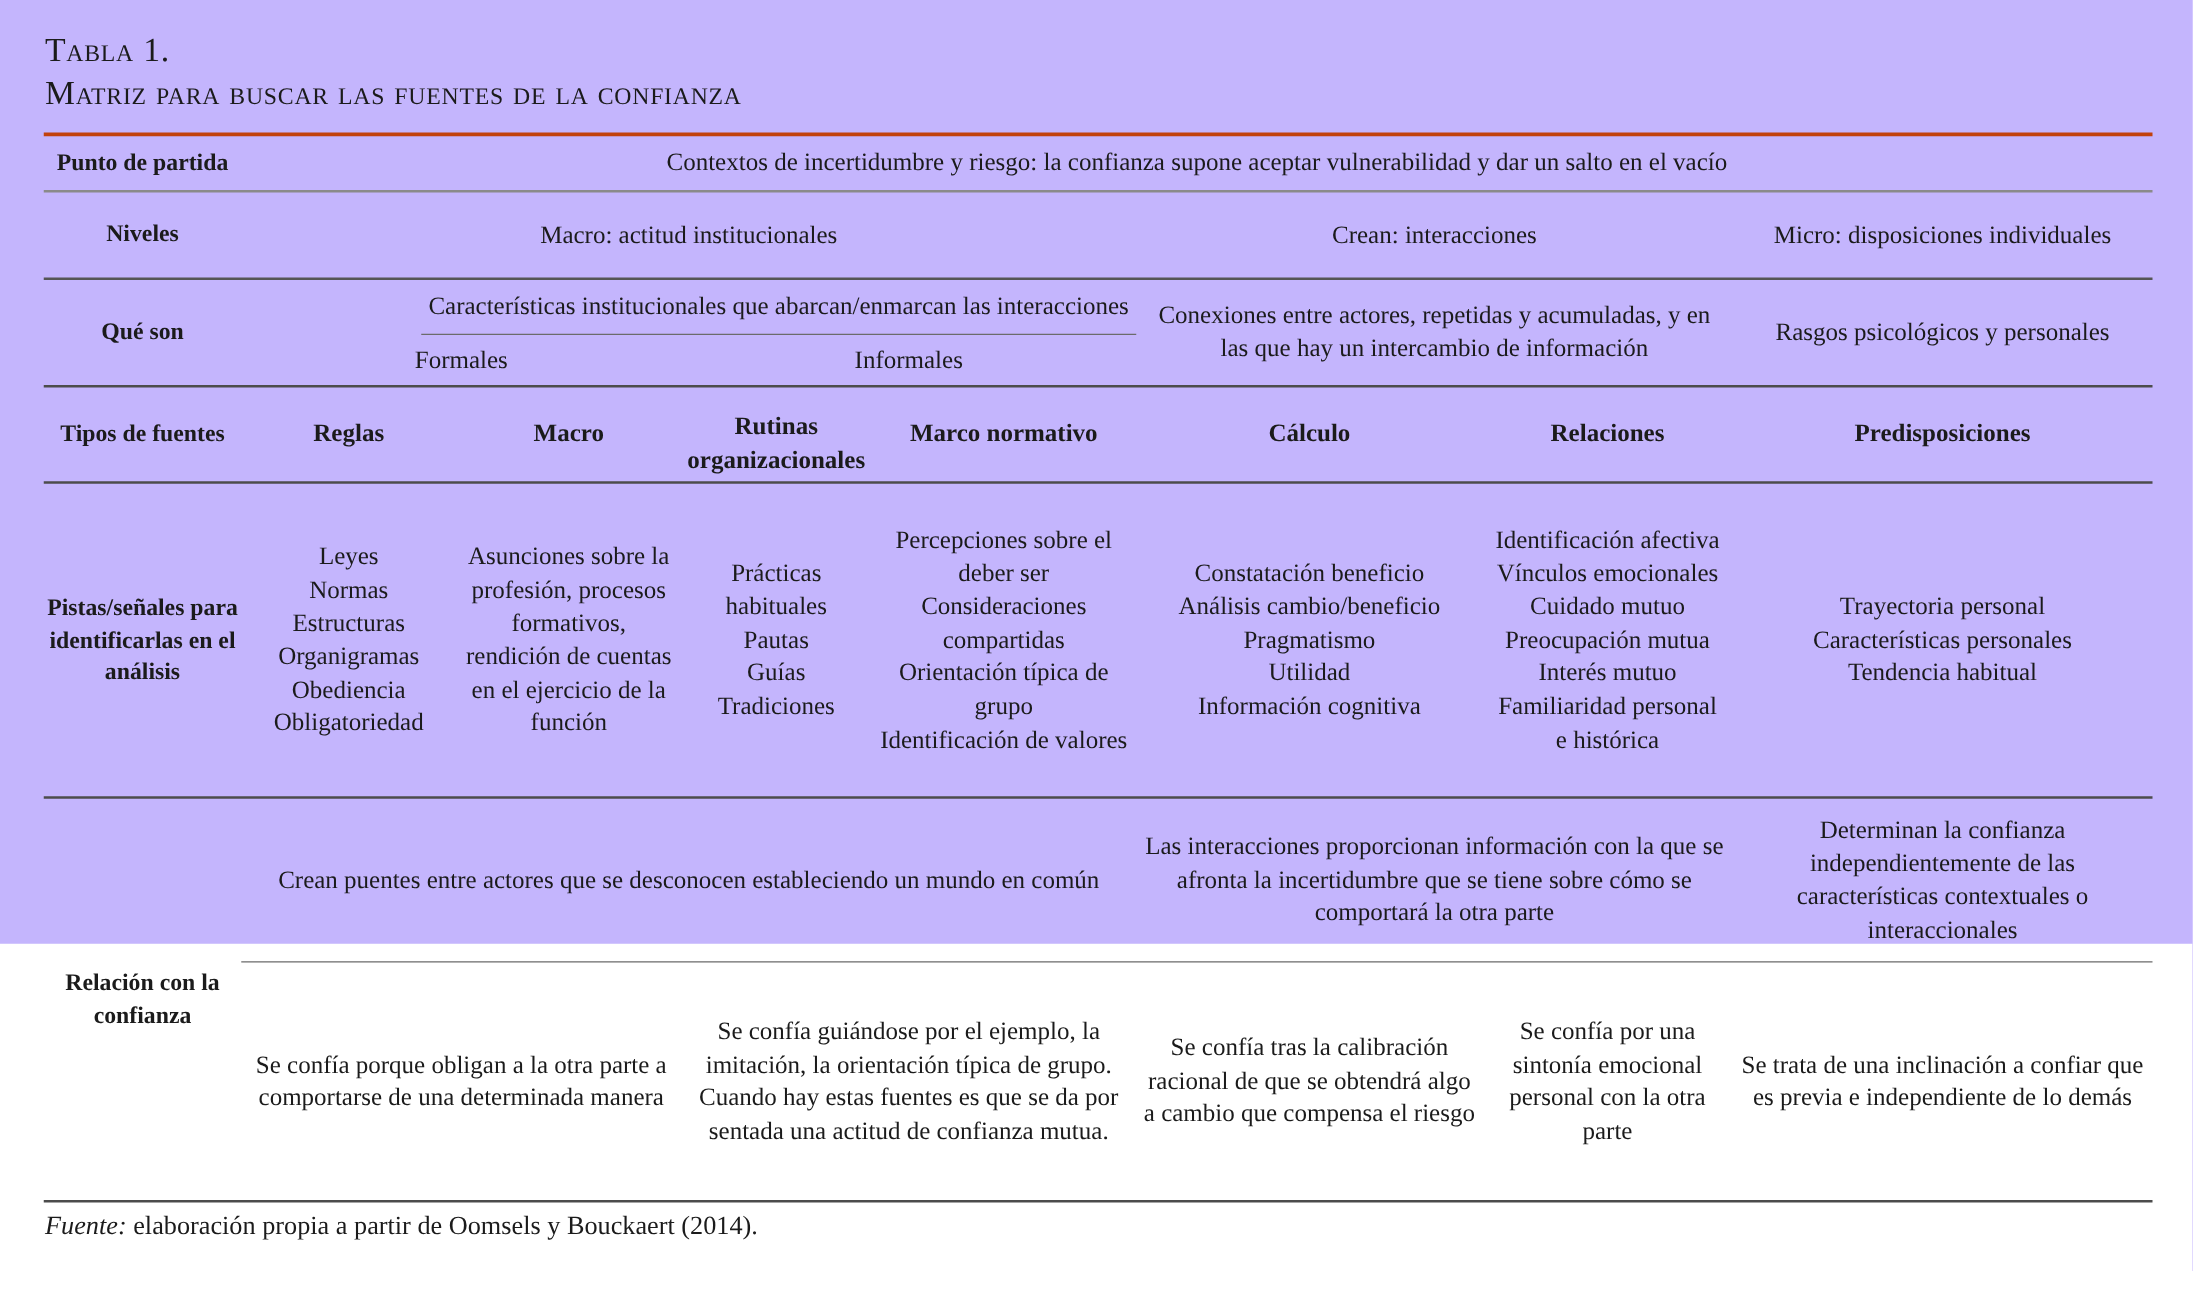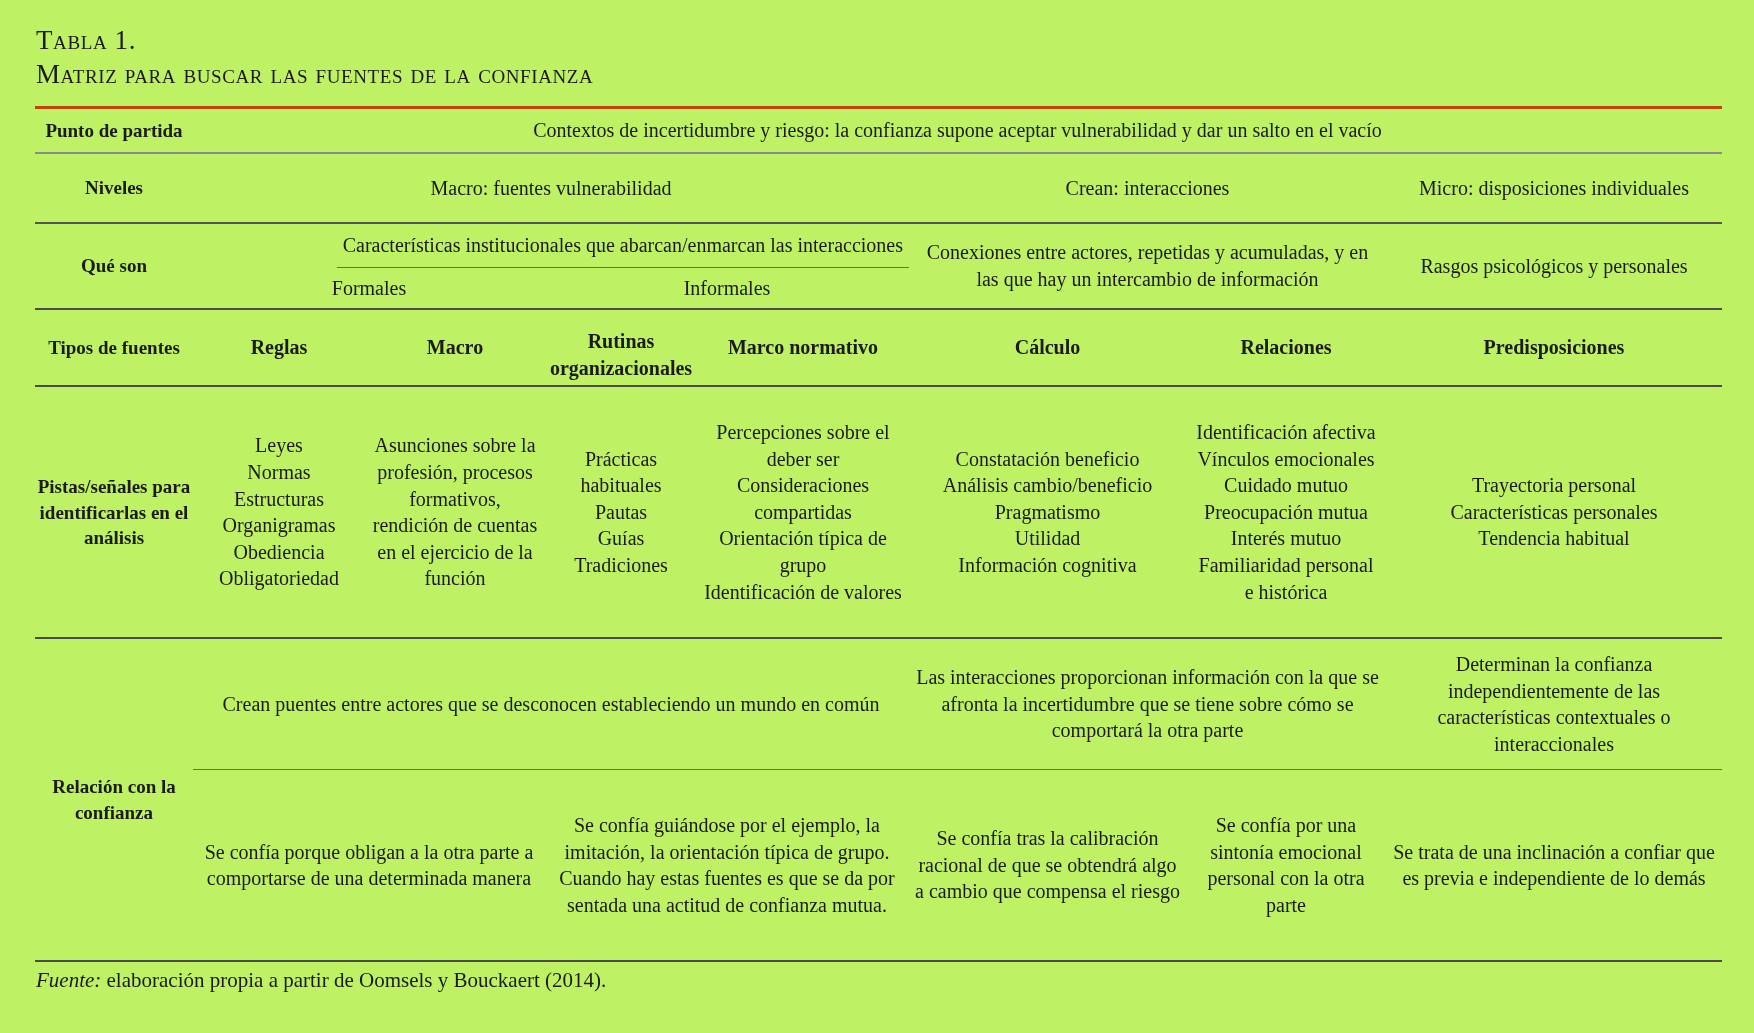--- a/index.html
+++ b/index.html
@@ -3,21 +3,21 @@
 <meta charset="utf-8">
 <style>
   html, body { margin: 0; padding: 0; }
   body {
     width: 1754px; height: 1033px;
     background: #ffffff;
     color: #1b1b1b;
     font-family: "Liberation Serif", "DejaVu Serif", serif;
     overflow: hidden;
   }
-  .sheet { position: relative; width: 1754px; height: 1033px; background: #bef264; }
+  .sheet { position: relative; width: 1754px; height: 755px; background: #c4b5fd; }
 
   .titleblock { position: absolute; left: 36px; top: 24px; }
   .title, .subtitle {
     font-variant: small-caps;
     font-size: 27px;
     letter-spacing: 0.6px;
     line-height: 1.25;
   }
 
   .tablewrap { position: absolute; left: 35px; top: 106px; width: 1687px; }
@@ -83,21 +83,21 @@
 
   <div class="tablewrap">
 
     <div class="grid8 row-a">
       <div class="cell rowlabel">Punto de partida</div>
       <div class="cell" style="grid-column: 2 / 9;">Contextos de incertidumbre y riesgo: la confianza supone aceptar vulnerabilidad y dar un salto en el vacío</div>
     </div>
 
     <div class="grid8 row-b">
       <div class="cell rowlabel">Niveles</div>
-      <div class="cell span2-5">Macro: fuentes vulnerabilidad</div>
+      <div class="cell span2-5">Macro: actitud institucionales</div>
       <div class="cell span6-7">Crean: interacciones</div>
       <div class="cell col8">Micro: disposiciones individuales</div>
     </div>
 
     <div class="grid8 row-c">
       <div class="cell rowlabel">Qué son</div>
       <div class="macro-stack">
         <div class="cell macro-top">Características institucionales que abarcan/enmarcan las interacciones</div>
         <div class="macro-bottom">
           <div class="cell">Formales</div>

